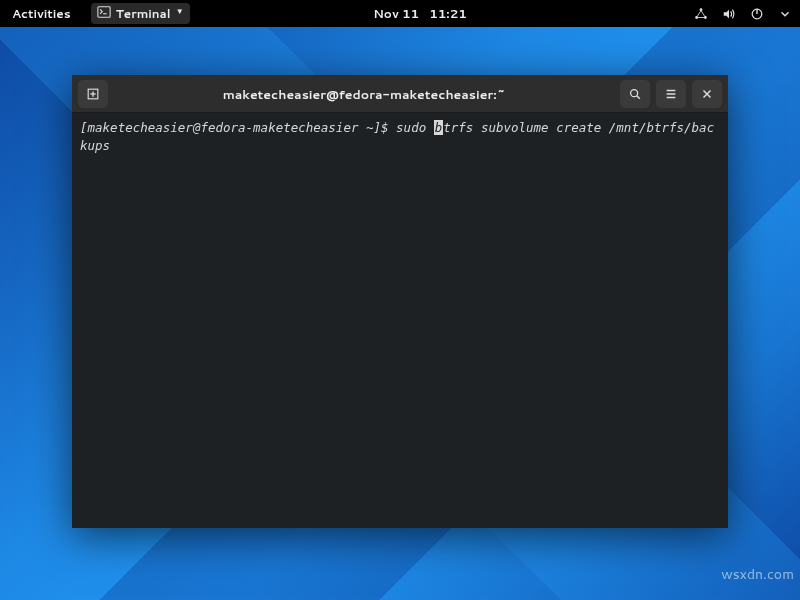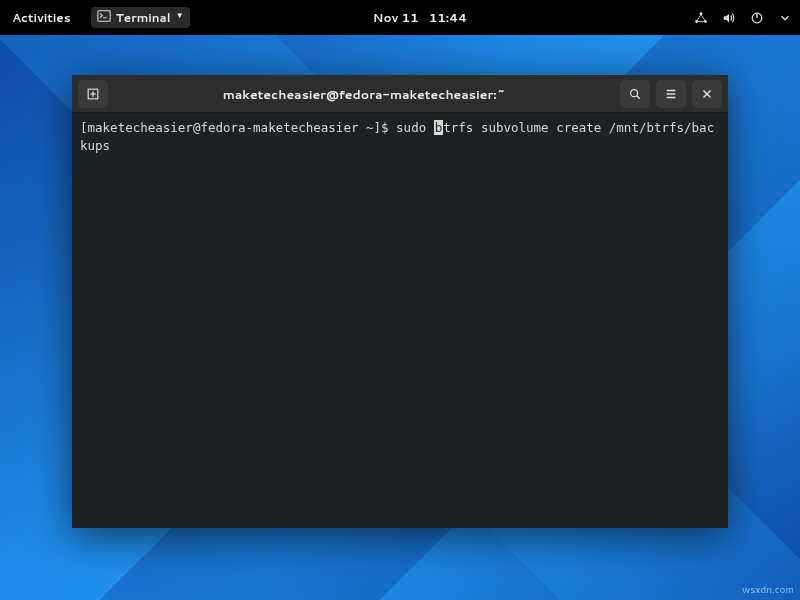--- a/index.html
+++ b/index.html
@@ -17,21 +17,21 @@
       inset: 0;
       background:
         linear-gradient(45deg, transparent 40%, rgba(33,150,243,0.3) 40%, rgba(33,150,243,0.3) 60%, transparent 60%),
         linear-gradient(-45deg, transparent 30%, rgba(13,71,161,0.4) 30%, rgba(13,71,161,0.4) 50%, transparent 50%),
         linear-gradient(135deg, #0d47a1 0%, #1565c0 20%, #1e88e5 40%, #2196f3 60%, #1976d2 80%, #0d47a1 100%);
       z-index: 0;
     }
     .topbar {
       position: relative;
       z-index: 10;
-      height: 35px;
+      height: 27px;
       background: #000;
       color: #eee;
       display: flex;
       align-items: center;
       font-size: 12px;
       font-weight: 600;
       padding: 0 8px;
     }
     .topbar-left { display: flex; align-items: center; gap: 16px; }
     .topbar-center { position: absolute; left: 50%; transform: translateX(-50%); display: flex; gap: 10px; margin-left: 20px; }
@@ -85,32 +85,33 @@
     .terminal-body {
       flex: 1;
       background: #1e2124;
       color: #d8d8d8;
       font-family: "DejaVu Sans Mono", "Menlo", monospace;
       font-size: 12.5px;
       line-height: 1.45;
       padding: 6px 8px;
       white-space: pre-wrap;
       word-break: break-all;
+      font-style: italic;
     }
     .prompt { color: #d8d8d8; }
     .cursor-block {
       background: #d8d8d8;
       color: #1e2124;
       padding: 0 1px;
     }
     .watermark {
       position: absolute;
       right: 6px;
-      bottom: 4px;
-      font-size: 10px;
+      bottom: 16px;
+      font-size: 14px;
       color: rgba(255,255,255,0.55);
       z-index: 20;
     }
   </style>
 </head>
 <body>
 
 <div class="wallpaper"></div>
 
 <div class="topbar">
@@ -123,21 +124,21 @@
             <path d="M3.5 5 L6 7.5 L3.5 10" fill="none" stroke="#ddd" stroke-width="1.3"></path>
             <line x1="7" y1="10" x2="11" y2="10" stroke="#ddd" stroke-width="1.3"></line>
           </svg>
       </span>
       <span>Terminal</span>
       <span class="caret">▼</span>
     </span>
   </div>
   <div class="topbar-center">
     <span>Nov 11</span>
-    <span>11:44</span>
+    <span>11:21</span>
   </div>
   <div class="topbar-right">
     <span class="tray-icon">
       <svg viewBox="0 0 16 16">
           <circle cx="8" cy="3" r="1.6"></circle>
           <circle cx="3" cy="12" r="1.6"></circle>
           <circle cx="13" cy="12" r="1.6"></circle>
           <path d="M8 4 L3.5 11 M8 4 L12.5 11 M4 12 L12 12" stroke="#ddd" stroke-width="1" fill="none"></path>
         </svg>
     </span>

